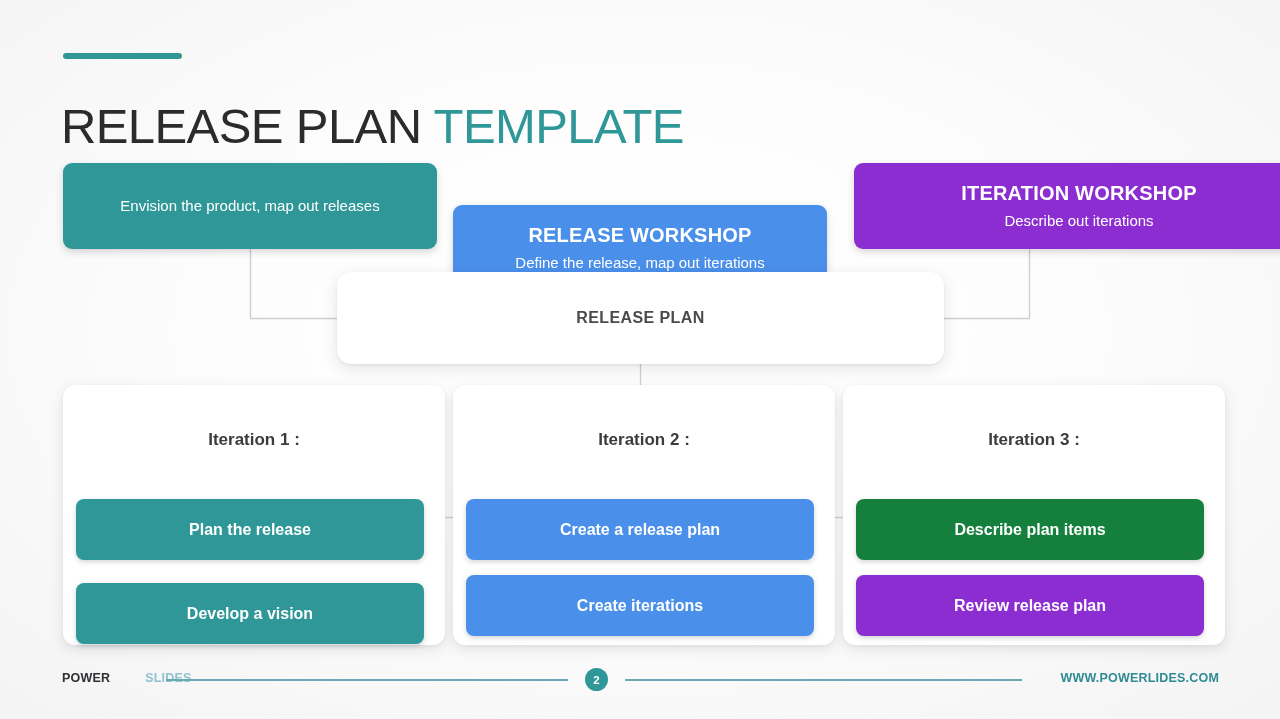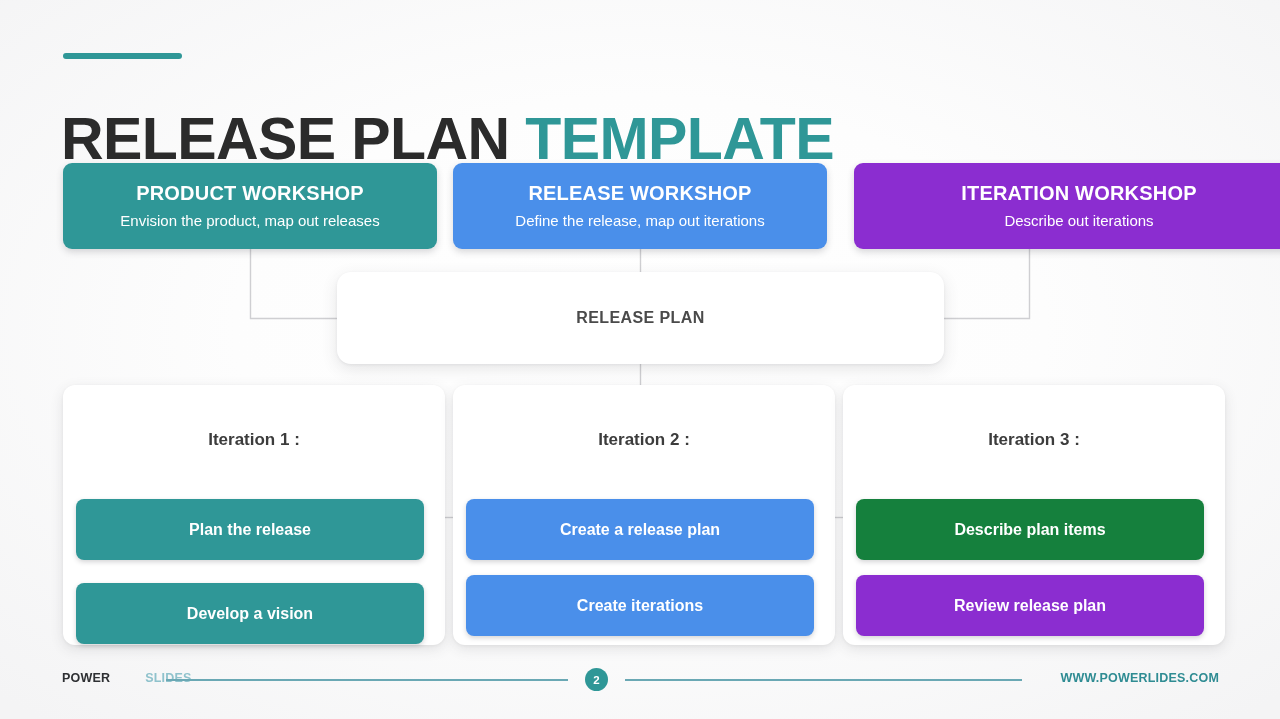--- a/index.html
+++ b/index.html
@@ -28,22 +28,22 @@
   
   #accent-bar {
     position: absolute;
     left: 63px; top: 53px;
     width: 119px; height: 6px;
     border-radius: 3px;
   }
   #page-title {
     position: absolute;
     left: 61px; top: 66px;
-    font-size: 59px;
-    font-weight: bold;
+    font-size: 49px;
+    font-weight: normal;
     letter-spacing: -0.6px;
     line-height: 1.12;
     white-space: nowrap;
   }
   #page-title .t-main { color: #2b2b2b; }
   #page-title .t-accent { color: #2f9797; }
 
   
   #connectors {
     position: absolute;
@@ -74,21 +74,21 @@
     margin-bottom: 9px;
     white-space: nowrap;
   }
   .top-card .tc-sub {
     font-size: 15px;
     font-weight: normal;
     line-height: 1.1;
     white-space: nowrap;
   }
   #top-card-0 { left: 63px;  width: 374px; }
-  #top-card-1 { left: 453px; width: 374px; }
+  #top-card-1 { left: 453px; width: 374px; margin-top: 42px; }
   #top-card-2 { left: 854px; width: 450px; }
 
   
   #release-plan-card {
     position: absolute;
     left: 337px; top: 272px;
     width: 607px; height: 92px;
     background: #ffffff;
     border-radius: 14px;
     box-shadow: 0 5px 16px rgba(60,60,70,0.13),
@@ -209,21 +209,20 @@
       <path d="M827 517.5 L843 517.5"></path>
     </g>
   </svg>
 
   <div id="accent-bar" style="background:#2f9797;"></div>
   <h1 id="page-title">
     <span class="t-main">RELEASE PLAN</span><span class="t-main"> </span><span class="t-accent">TEMPLATE</span>
   </h1>
 
   <div class="top-card" id="top-card-0" style="background:#2f9797;">
-    <div class="tc-title">PRODUCT  WORKSHOP</div>
     <div class="tc-sub">Envision the product, map out releases</div>
   </div>
 
   <div class="top-card" id="top-card-1" style="background:#4a8fea;">
     <div class="tc-title">RELEASE WORKSHOP</div>
     <div class="tc-sub">Define the release, map out iterations</div>
   </div>
 
   <div class="top-card" id="top-card-2" style="background:#8b2dd0;">
     <div class="tc-title">ITERATION WORKSHOP</div>

